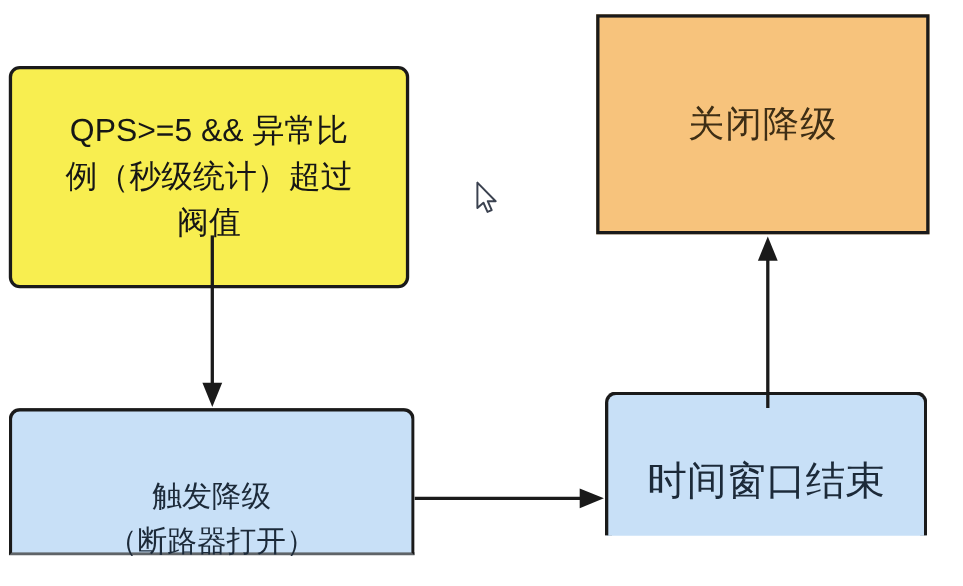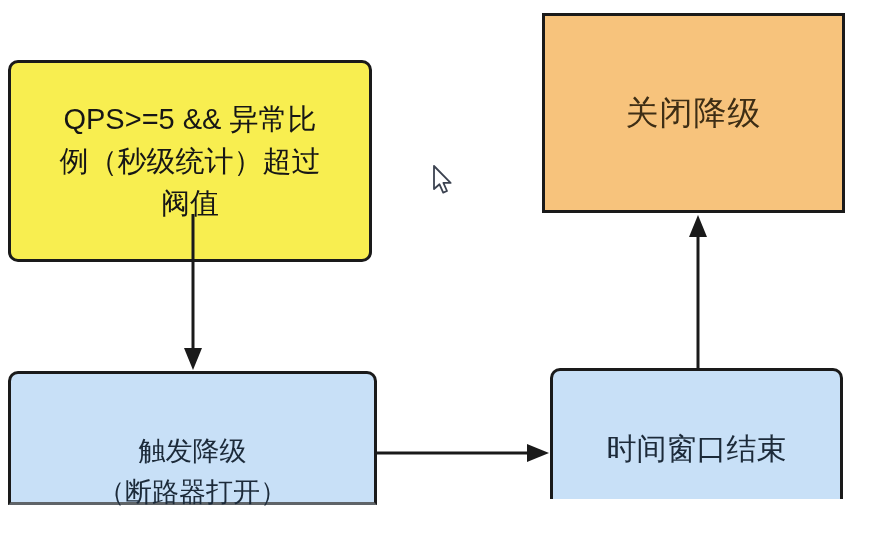--- a/index.html
+++ b/index.html
@@ -57,26 +57,26 @@
     border-bottom: 3px solid #5f6468;
     align-items: flex-start;
     font-size: 27px;
     line-height: 41px;
     font-weight: 500;
   }
   .node-trigger .label { padding-top: 57px; }
 
   
   .node-window {
-    left: 550px; top: 368px;
+    left: 550px; top: 356px;
     width: 293px; height: 131px;
     border-radius: 10px 10px 0 0;
     border-bottom: none;
     align-items: flex-start;
-    font-size: 30px;
+    font-size: 36px;
     line-height: 41px;
     font-weight: 500;
   }
   .node-window .label { padding-top: 57px; }
 
   .edges, .cursor { position: absolute; pointer-events: none; }
   .edges { left: 0; top: 0; }
   .cursor { left: 430px; top: 164px; }
 </style>
 </head>

